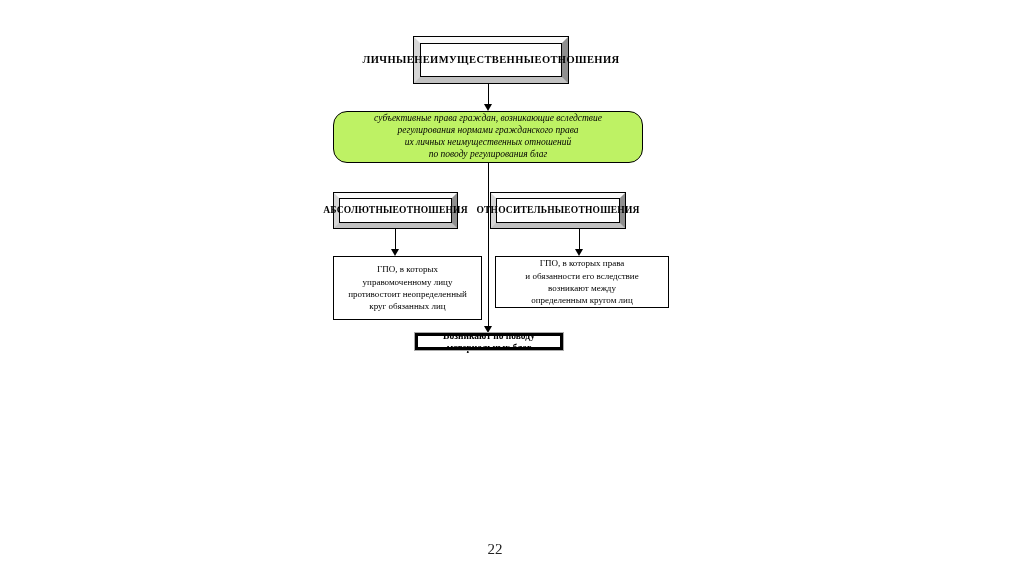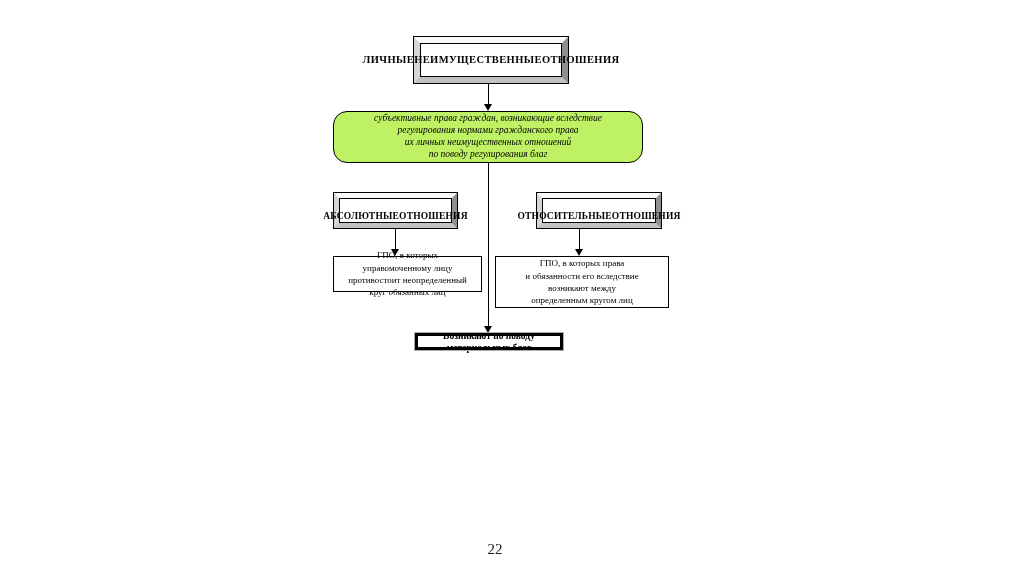--- a/index.html
+++ b/index.html
@@ -13,21 +13,21 @@
   
   .bevel-box { position:absolute; border:1px solid #000; background:#fff; }
   .bevel-frame { width:100%; height:100%; border-style:solid;
     border-color:#fafafa #8f8f8f #c2c2c2 #d6d6d6; }
   .top-box .bevel-frame { border-width:6px; }
   .small-bevel .bevel-frame { border-width:5px; }
   .bevel-inner { width:100%; height:100%; border:1px solid #000; background:#fff;
     display:flex; flex-direction:row; align-items:center; justify-content:center;
     text-align:center; }
   .top-box .bevel-inner { font-weight:bold; font-size:10.5px; line-height:10.5px; letter-spacing:0.4px; }
-  .small-bevel .bevel-inner { font-weight:bold; font-size:9.5px; line-height:11px; letter-spacing:0.2px;align-items:flex-end; }
+  .small-bevel .bevel-inner { font-weight:bold; font-size:9.5px; line-height:11px; letter-spacing:0.2px; }
 
   
   .rounded-box { position:absolute; border:1.5px solid #000; border-radius:14px; background:#bef264;
     display:flex; flex-direction:column; align-items:center; justify-content:center;
     text-align:center; font-style:italic; font-size:9.5px; line-height:11.8px; }
 
   
   .plain-box { position:absolute; border:1px solid #000; background:#fff;
     display:flex; flex-direction:column; align-items:center; justify-content:center;
     text-align:center; font-size:9px; line-height:12.3px; }
@@ -76,36 +76,36 @@
 
   <div class="bevel-box small-bevel" style="left:333px; top:192px; width:125px; height:37px;">
     <div class="bevel-frame">
       <div class="bevel-inner">
         <div>АБСОЛЮТНЫЕ</div>
         <div>ОТНОШЕНИЯ</div>
       </div>
     </div>
   </div>
 
-  <div class="bevel-box small-bevel" style="left:536px; top:192px; width:126px; height:37px;">
+  <div class="bevel-box small-bevel" style="left:490px; top:192px; width:136px; height:37px;">
     <div class="bevel-frame">
       <div class="bevel-inner">
         <div>ОТНОСИТЕЛЬНЫЕ</div>
         <div>ОТНОШЕНИЯ</div>
       </div>
     </div>
   </div>
 
   <div class="vline" style="left:395px; top:229px; height:21px;"></div>
   <div class="arrow-down" style="left:391px; top:249px;"></div>
 
   <div class="vline" style="left:579px; top:229px; height:21px;"></div>
   <div class="arrow-down" style="left:575px; top:249px;"></div>
 
-  <div class="plain-box" style="left:333px; top:256px; width:149px; height:36px;">
+  <div class="plain-box" style="left:333px; top:256px; width:149px; height:64px;">
     <div>ГПО, в которых</div>
     <div>управомоченному лицу</div>
     <div>противостоит неопределенный</div>
     <div>круг обязанных лиц</div>
   </div>
 
   <div class="plain-box" style="left:495px; top:256px; width:174px; height:52px;">
     <div>ГПО, в которых права</div>
     <div>и обязанности его вследствие</div>
     <div>возникают между</div>

